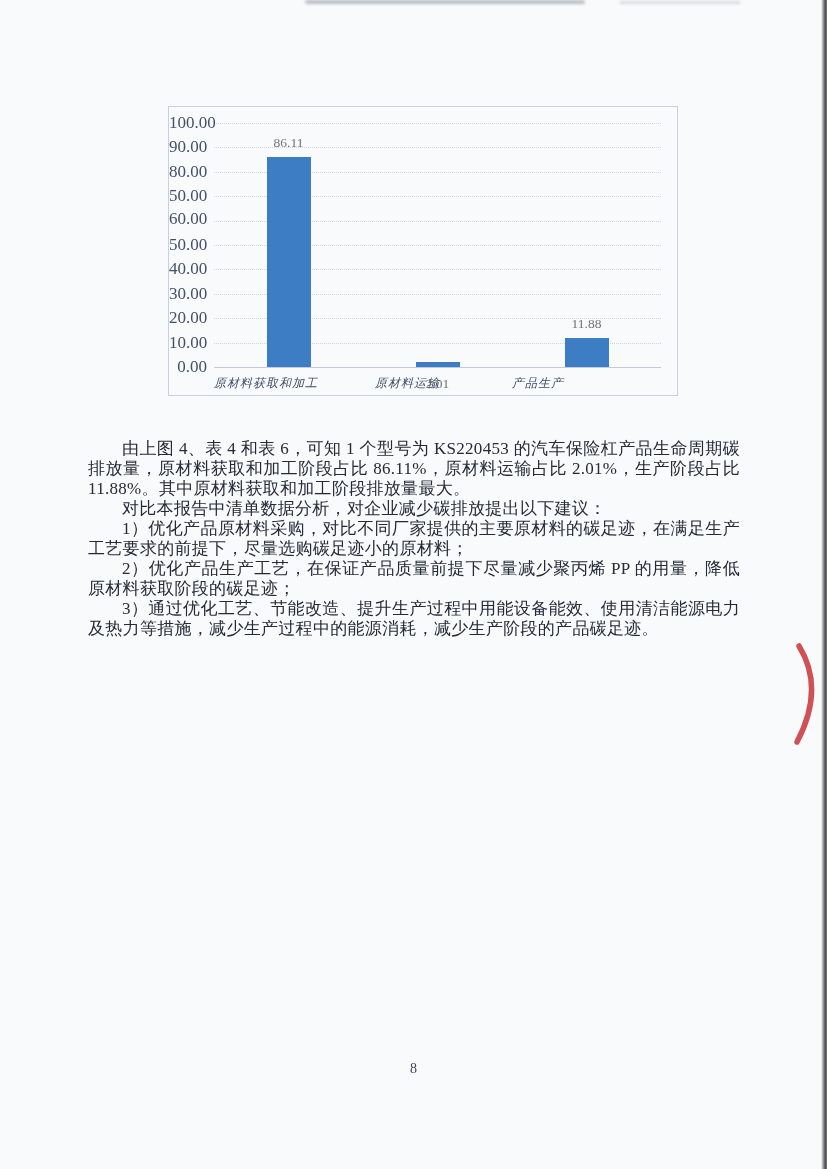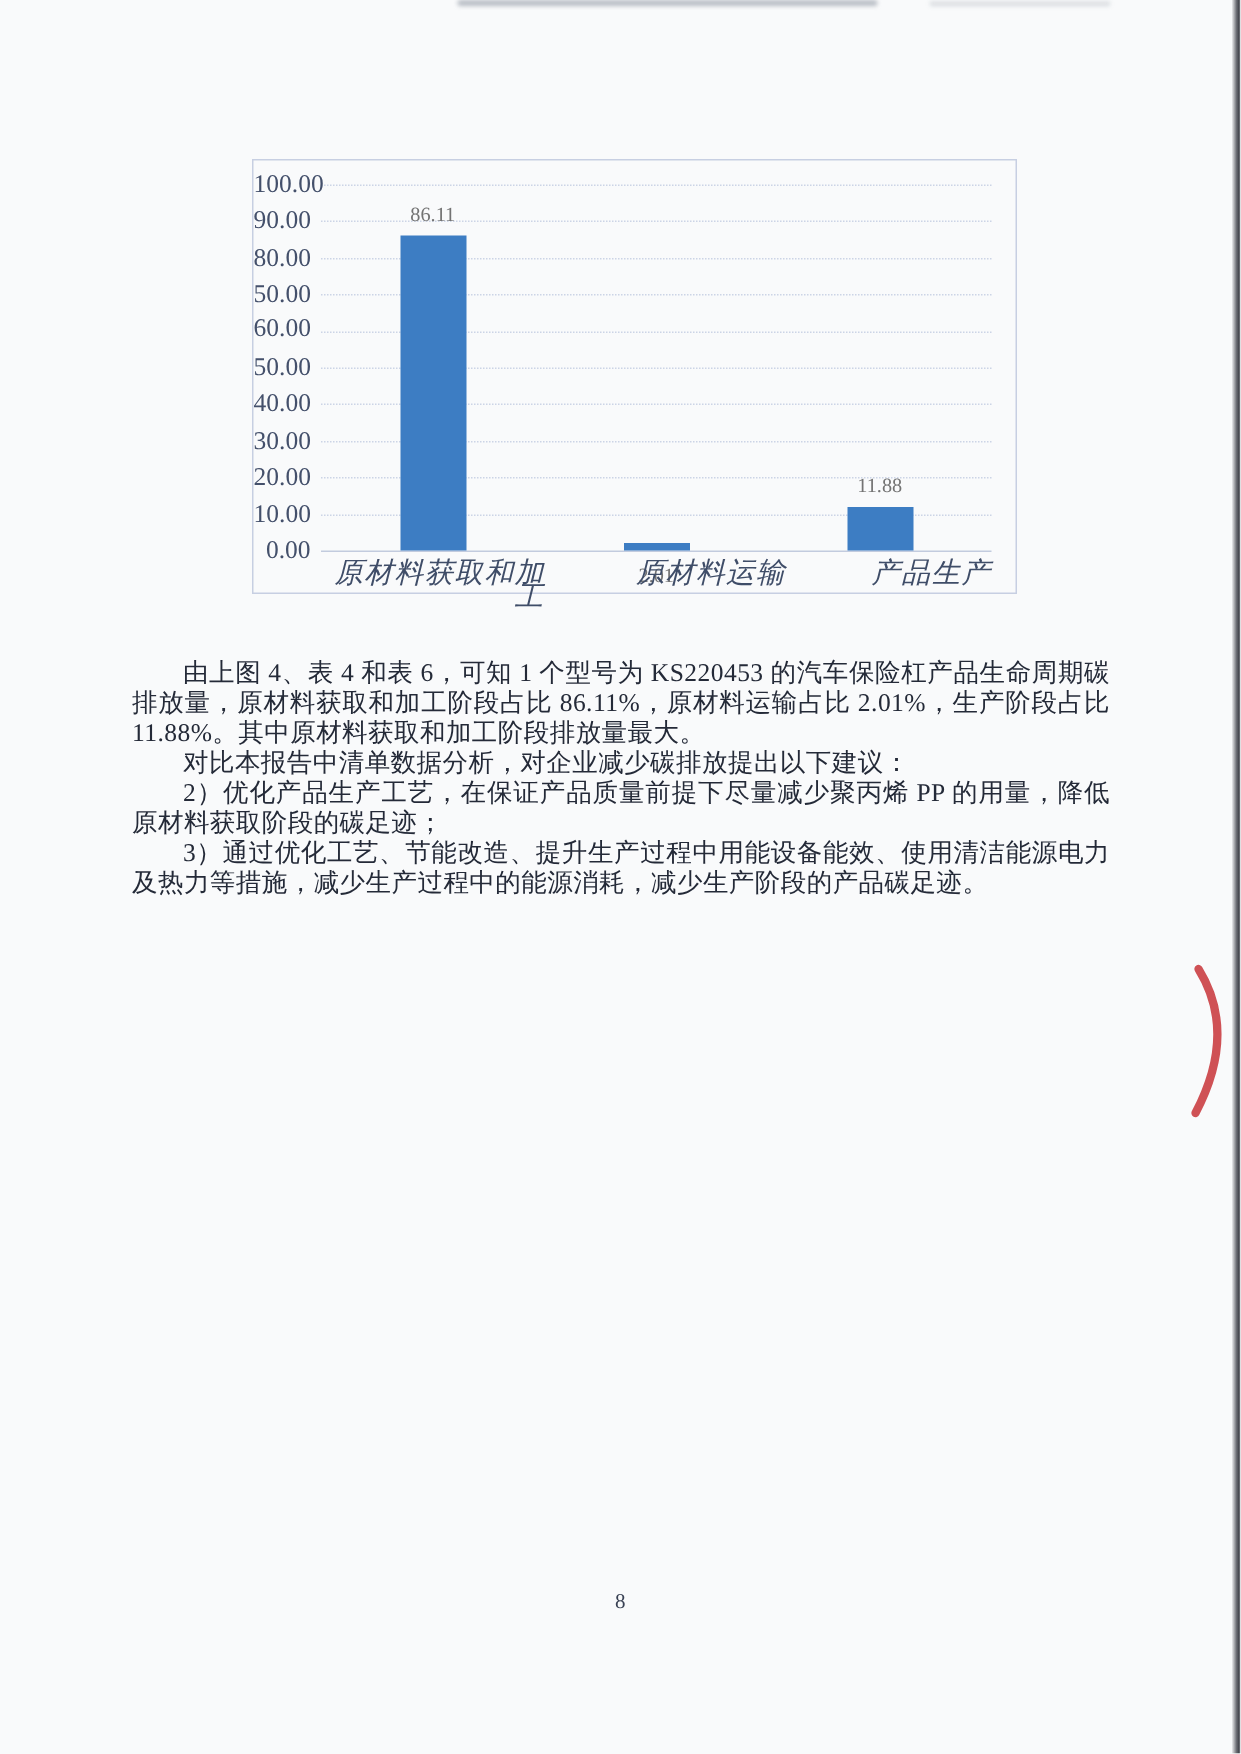--- a/index.html
+++ b/index.html
@@ -24,21 +24,21 @@
     border:1px solid #c7cfe2;background:transparent;}
   .plot{position:absolute;left:45px;top:16px;width:447px;height:244px;}
   .gridline{position:absolute;left:0;width:100%;height:0;
     border-top:1px dotted #ccd4e6;}
   .gridline.baseline{border-top:1px solid #c2cbde;}
   .y-tick{position:absolute;left:0;width:38px;text-align:right;
     font-size:17px;color:#44506b;line-height:16px;}
   .bar{position:absolute;background:#3d7dc3;}
   .bar-value{position:absolute;text-align:center;font-size:13.5px;color:#737373;
     line-height:16px;}
-  .x-label{position:absolute;text-align:right;font-size:19px;color:#3f4d68;
+  .x-label{position:absolute;text-align:left;font-size:12px;color:#3f4d68;
     font-style:italic;line-height:16px;letter-spacing:1px;}
 
   
   .caption{position:absolute;left:88px;top:404px;width:652px;text-align:center;
     font-weight:bold;font-size:17px;color:#1c2230;letter-spacing:0.5px;}
   .body-text{position:absolute;left:88px;top:439px;width:652px;
     font-size:17px;color:#242a38;}
   .body-text p{margin:0;text-indent:2em;line-height:20px;text-align:justify;
     letter-spacing:0.3px;}
   .page-number{position:absolute;left:0;top:1061px;width:827px;text-align:center;
@@ -85,20 +85,21 @@
       <div class="y-tick" style="top: 81.2px;">50.00</div>
       <div class="y-tick" style="top: 56.8px;">80.00</div>
       <div class="y-tick" style="top: 32.4px;">90.00</div>
       <div class="y-tick" style="top: 8px;">100.00</div>
     </div>
 
 
   <div class="body-text">
     <p>由上图 4、表 4 和表 6，可知 1 个型号为 KS220453 的汽车保险杠产品生命周期碳排放量，原材料获取和加工阶段占比 86.11%，原材料运输占比 2.01%，生产阶段占比 11.88%。其中原材料获取和加工阶段排放量最大。</p>
     <p>对比本报告中清单数据分析，对企业减少碳排放提出以下建议：</p>
+    <p>1）优化产品原材料采购，对比不同厂家提供的主要原材料的碳足迹，在满足生产工艺要求的前提下，尽量选购碳足迹小的原材料；</p>
     <p>2）优化产品生产工艺，在保证产品质量前提下尽量减少聚丙烯 PP 的用量，降低原材料获取阶段的碳足迹；</p>
     <p>3）通过优化工艺、节能改造、提升生产过程中用能设备能效、使用清洁能源电力及热力等措施，减少生产过程中的能源消耗，减少生产阶段的产品碳足迹。</p>
   </div>
 
   <svg class="red-mark" width="32" height="106" viewBox="0 0 32 106">
     <path d="M7,4 C 23,30 25,62 5,100" fill="none" stroke="#c8393d" stroke-width="5.5" stroke-linecap="round" opacity="0.88"></path>
   </svg>
 
   <div class="edge-line-right"></div>
 

